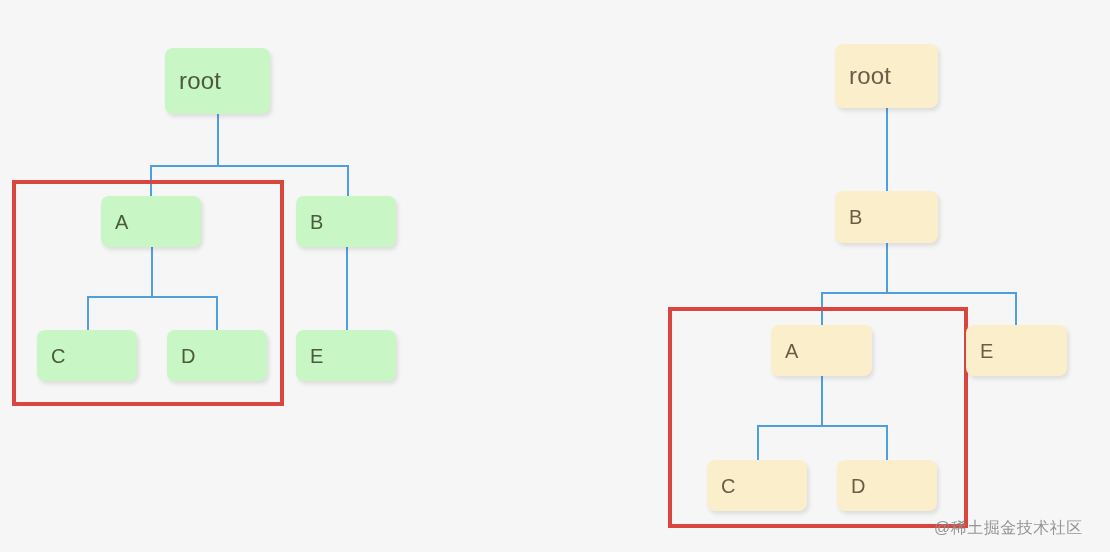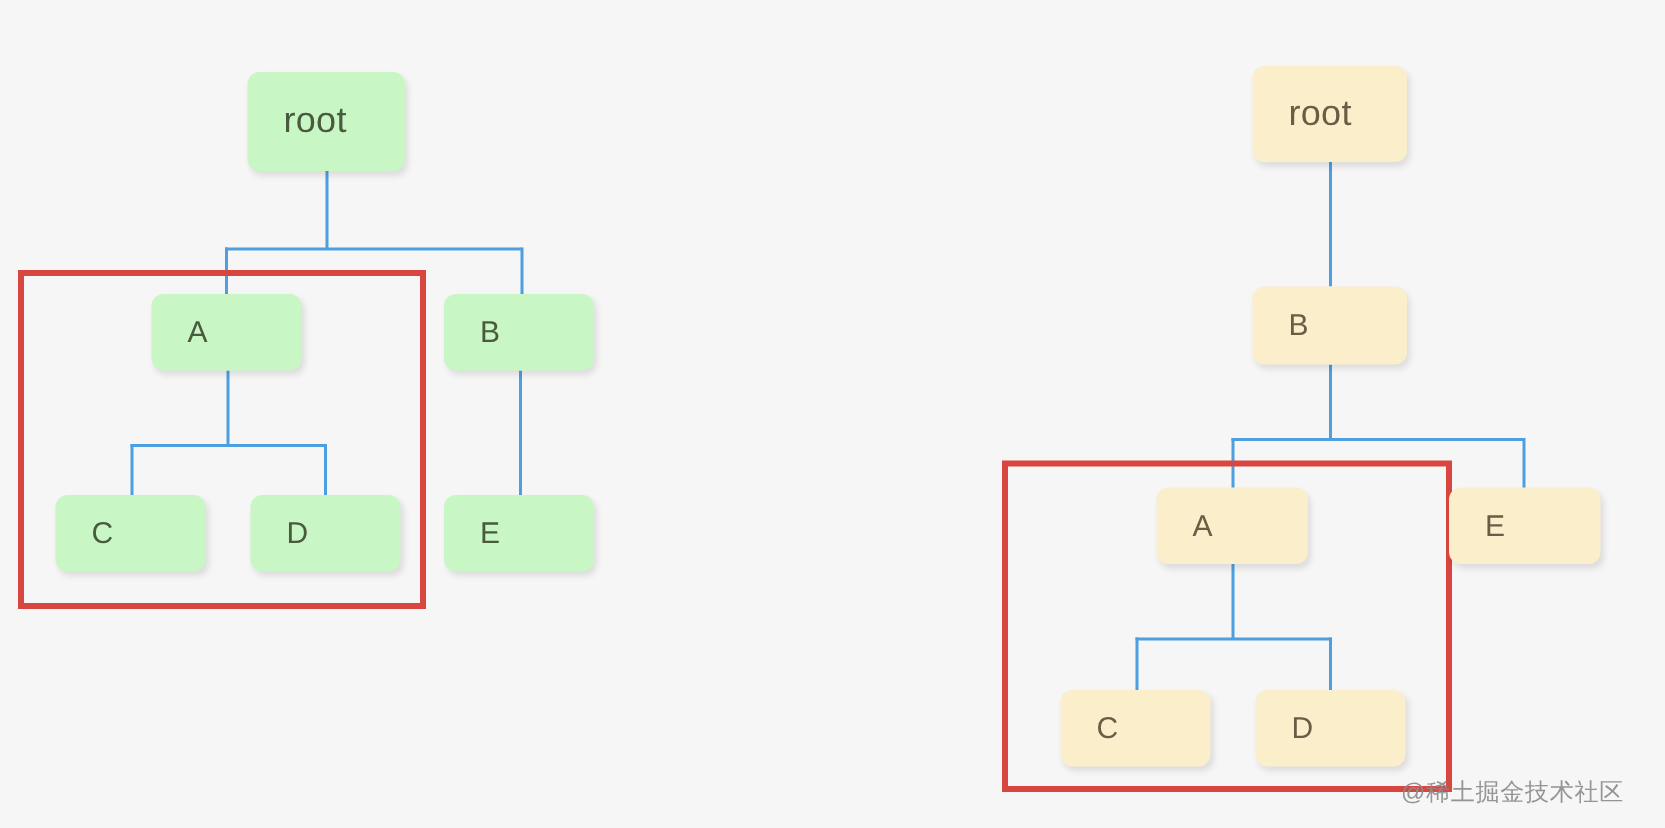--- a/index.html
+++ b/index.html
@@ -14,21 +14,21 @@
     background: #f6f6f6;
     font-family: "Liberation Sans", sans-serif;
     overflow: hidden;
   }
   .node {
     position: absolute;
     box-sizing: border-box;
     border-radius: 8px;
     display: flex;
     align-items: center;
-    padding-left: 24px;
+    padding-left: 14px;
     box-shadow: 2px 3px 4px rgba(0,0,0,0.10);
     letter-spacing: 0.2px;
     user-select: none;
   }
   .node.green {
     background: #c8f7c5;
     color: #4a5a3e;
   }
   .node.cream {
     background: #fbeecb;

